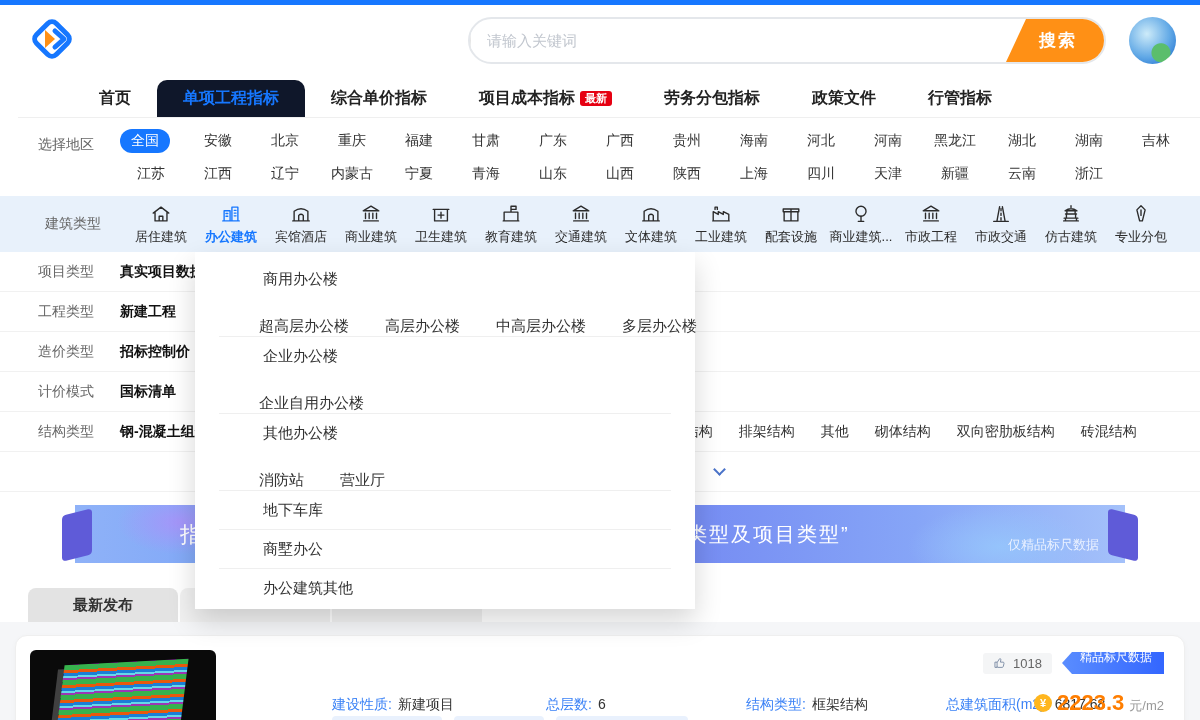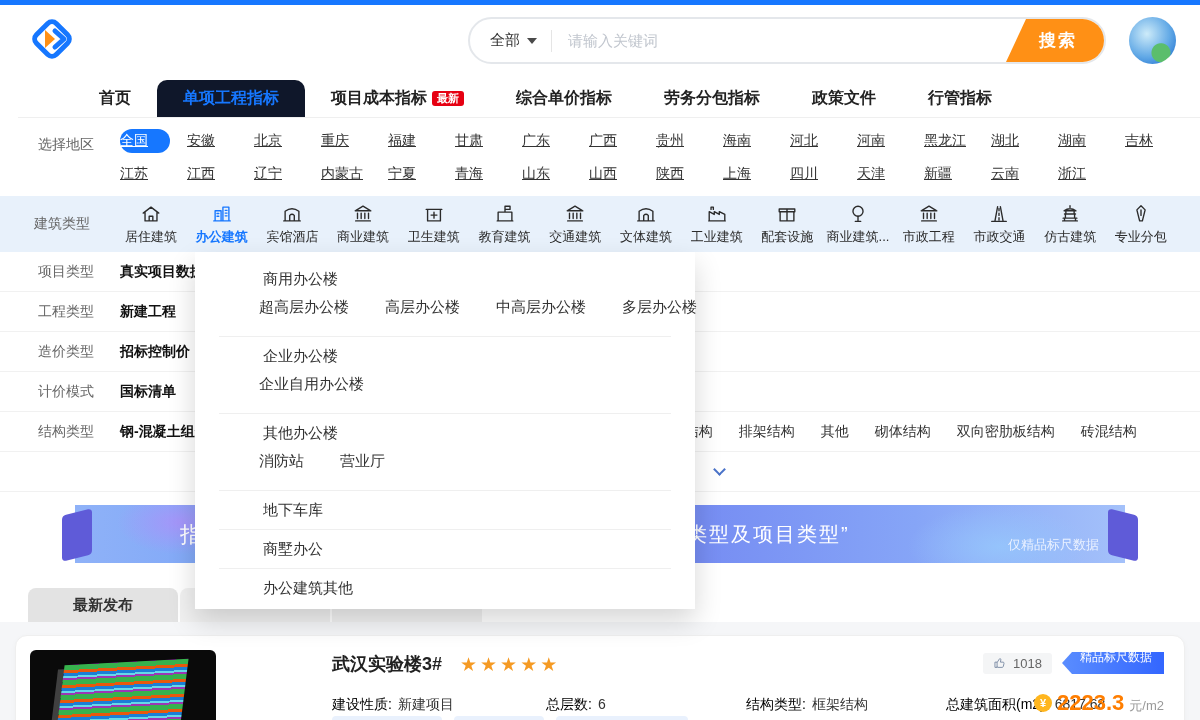--- a/index.html
+++ b/index.html
@@ -34,25 +34,25 @@
     display:flex;align-items:stretch;padding-left:55px;}
   .nav-item{display:flex;align-items:center;padding:0 26px;font-size:16px;color:#222;font-weight:600;cursor:pointer;position:relative;}
   .nav-item.active{background:#0f172a;border-radius:10px 10px 0 0;color:#1677FF;}
   .badge-new{margin-left:5px;background:#E60012;color:#fff;font-size:11px;font-weight:700;padding:1px 5px;border-radius:3px;line-height:1.25;}
 
   
   .regions{position:absolute;top:118px;left:0;width:100%;height:78px;background:#fff;}
   .region-row{display:flex;align-items:center;height:33px;padding-left:38px;}
   .region-row.r2{padding-left:120px;}
   .region-label{width:82px;font-size:14px;color:#666;margin-top:8px;}
-  .region-item{width:62px;font-size:14px;color:#333;cursor:pointer;margin-right:5px;white-space:nowrap;text-decoration:underline;}
+  .region-item{width:62px;text-align:center;font-size:14px;color:#333;cursor:pointer;margin-right:5px;white-space:nowrap;}
   .region-item.selected{background:#1677FF;color:#fff;border-radius:14px;padding:3px 0;width:50px;margin-right:17px;}
 
   
-  .bt-row{position:absolute;top:196px;left:0;width:100%;height:56px;background:#E8F1FB;display:flex;align-items:center;padding-left:34px;}
+  .bt-row{position:absolute;top:196px;left:0;width:100%;height:56px;background:#E8F1FB;display:flex;align-items:center;padding-left:45px;}
   .bt-label{width:82px;font-size:14px;color:#666;}
   .bt-items{display:flex;flex:1;justify-content:space-between;padding-right:24px;}
   .bt-item{display:flex;flex-direction:column;align-items:center;gap:3px;font-size:13px;color:#2b2b2b;cursor:pointer;width:70px;white-space:nowrap;}
   .bt-item.selected{color:#1677FF;font-weight:600;}
   .bt-icon{width:22px;height:22px;stroke:currentColor;fill:none;stroke-width:1.5;stroke-linecap:round;stroke-linejoin:round;}
 
   
   .frow{position:absolute;left:0;width:100%;height:40px;background:#fff;border-bottom:1px solid #F1F1F1;
     display:flex;align-items:center;padding-left:38px;font-size:14px;}
   .frow .flabel{width:82px;color:#666;flex:none;}
@@ -61,21 +61,21 @@
   .ml-push{margin-left:436px;}
   .ml-extra{margin-left:578px;}
   .r1{top:252px}.r2f{top:292px}.r3{top:332px}.r4{top:372px}.r5{top:412px}.r6{top:452px}
   .chev-dn{width:9px;height:9px;border-right:2px solid #4A73C9;border-bottom:2px solid #4A73C9;
     transform:rotate(45deg);margin:-4px 0 0 8px;display:inline-block;}
 
   
   .dropdown{position:absolute;left:195px;top:252px;width:500px;height:357px;background:#fff;z-index:60;
     box-shadow:0 12px 26px rgba(0,0,0,.16);padding:8px 24px;}
   .dd-title{height:38px;display:flex;align-items:center;font-size:15px;color:#333;cursor:pointer;margin-left:44px;}
-  .dd-items{height:38px;display:flex;align-items:flex-start;gap:36px;padding-left:40px;font-size:15px;color:#333;}
+  .dd-items{height:38px;display:flex;align-items:flex-end;gap:36px;padding-left:40px;font-size:15px;color:#333;}
   .dd-item{cursor:pointer;white-space:nowrap;}
   .dd-div{border-top:1px solid #EFEFEF;}
 
   
   .banner{position:absolute;left:75px;top:505px;width:1050px;height:58px;z-index:1;
     background:radial-gradient(90px 46px at 10% 30%,rgba(176,142,250,.75),transparent 70%),
                radial-gradient(130px 60px at 88% 72%,rgba(150,200,252,.8),transparent 70%),
                radial-gradient(70px 40px at 55% 18%,rgba(255,255,255,.22),transparent 70%),
                linear-gradient(90deg,#8FB2F8,#6E9BF6 30%,#7388F2 55%,#86A5F7 80%,#A4C1FA);}
   .banner::before{content:"";position:absolute;left:-13px;top:7px;width:30px;height:46px;background:#5F5BD8;
@@ -105,21 +105,21 @@
   .stars{margin-left:18px;color:#F59A23;font-size:19px;letter-spacing:3px;}
   .right-top{position:absolute;right:20px;top:16px;display:flex;gap:10px;align-items:center;}
   .like-chip{background:#F4F5F6;border-radius:3px;padding:3px 10px;color:#666;font-size:13px;
     display:flex;gap:6px;align-items:center;cursor:pointer;}
   .like-icon{width:14px;height:14px;stroke:#7C8CA5;fill:none;stroke-width:1.6;stroke-linecap:round;stroke-linejoin:round;}
   .quality-badge{height:22px;display:flex;align-items:center;padding:0 12px 12px 18px;color:#fff;font-size:12px;
     background:linear-gradient(90deg,#5A8DFF,#3366FF);clip-path:polygon(0 50%,10px 0,100% 0,100% 100%,10px 100%);}
   .fields-row{position:absolute;left:316px;top:60px;display:flex;font-size:14px;}
   .field{display:flex;}
   .f1{width:214px}.f2{width:200px}.f3{width:200px}
-  .flab{color:#000000;}.fvalue{color:#333;margin-left:6px;}
+  .flab{color:#3b82f6;}.fvalue{color:#333;margin-left:6px;}
   .price{position:absolute;right:20px;top:54px;display:flex;align-items:baseline;gap:5px;}
   .coin{width:18px;height:18px;border-radius:50%;background:#FFB61E;color:#fff;font-size:11px;font-weight:bold;
     display:flex;align-items:center;justify-content:center;align-self:center;}
   .price-num{font-size:22px;font-weight:700;color:#FF7E00;}
   .price-unit{font-size:13px;color:#999;}
   .tags-row{position:absolute;left:316px;top:80px;display:flex;gap:12px;}
   .tag{height:24px;border-radius:4px;background:#E9F1FD;}
   .tg1{width:110px}.tg2{width:90px}.tg3{width:132px}
 </style>
 </head>
@@ -172,46 +172,42 @@
 <div class="header">
   <div class="logo">
     <svg class="logo-mark" viewBox="0 0 48 48">
       <rect x="10" y="10" width="28" height="28" rx="6" transform="rotate(45 24 24)" fill="none" stroke="#1677FF" stroke-width="5"></rect>
       <path d="M17 15v18l10-9z" fill="#FF9015"></path>
       <path d="M27 16l9 8-9 8" fill="none" stroke="#1677FF" stroke-width="5" stroke-linecap="round" stroke-linejoin="round"></path>
     </svg>
   </div>
 
   <div class="search-wrap">
-    <div class="scope">
-      <span>全部</span>
-      <i class="caret"></i>
-    </div>
     <div class="search-divider"></div>
     <input class="search-input" placeholder="请输入关键词" style="">
     <button class="search-btn">搜索</button>
   </div>
 
   <div class="avatar"></div>
 </div>
 
 <div class="nav">
   <div class="nav-item">
       <span>首页</span>
     </div>
   <div class="nav-item active">
       <span>单项工程指标</span>
     </div>
   <div class="nav-item">
+      <span>综合单价指标</span>
+    </div>
+  <div class="nav-item">
     <span>项目成本指标</span>
     <span class="badge-new">最新</span>
   </div>
-  <div class="nav-item">
-      <span>综合单价指标</span>
-    </div>
   <div class="nav-item">
       <span>劳务分包指标</span>
     </div>
   <div class="nav-item">
       <span>政策文件</span>
     </div>
   <div class="nav-item">
       <span>行管指标</span>
     </div>
 </div>
@@ -396,24 +392,20 @@
   <div class="tab"></div>
 </div>
 
 <div class="cards-bg"></div>
 
 <div class="card">
   <div class="thumb">
       <div class="model"></div>
     </div>
 
-  <div class="c-title-row">
-    <span class="c-title">武汉实验楼3#</span>
-    <span class="stars">★★★★★</span>
-  </div>
 
   <div class="right-top">
     <div class="like-chip">
       <svg class="like-icon" viewBox="0 0 24 24">
         <path d="M4 10.5h3v9H4zM7 18.5l1.5 1h7.2c1 0 1.8-.7 2-1.6l1.2-5.4c.2-1-.5-2-1.6-2h-4.6l.8-4.2c.2-1-.6-1.8-1.5-1.8-.5 0-1 .3-1.2.8L7.5 10.5"></path>
       </svg>
       <span>1018</span>
     </div>
     <div class="quality-badge">
       <span>精品标尺数据</span>

